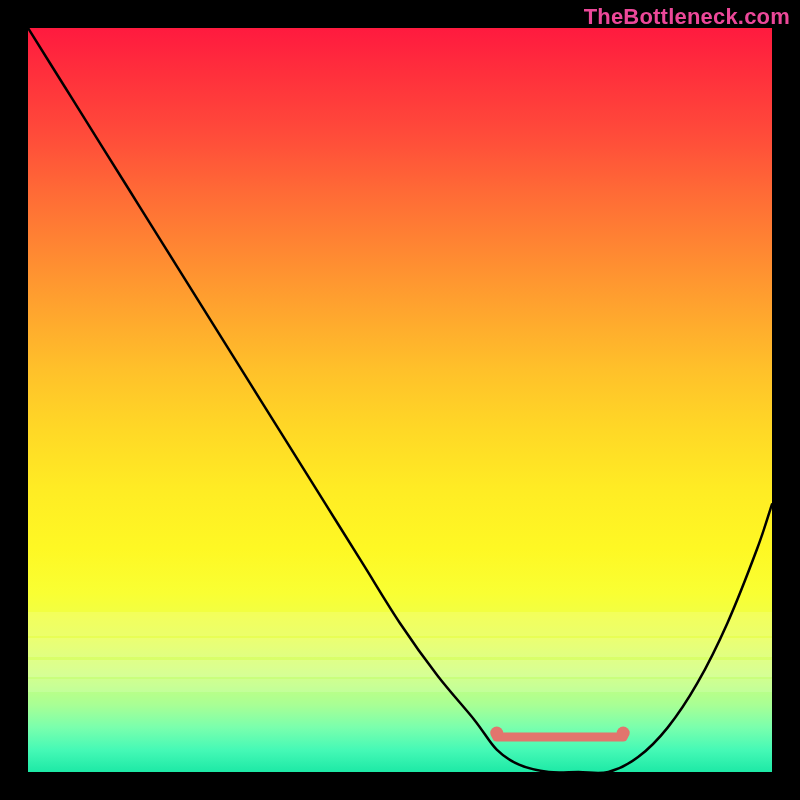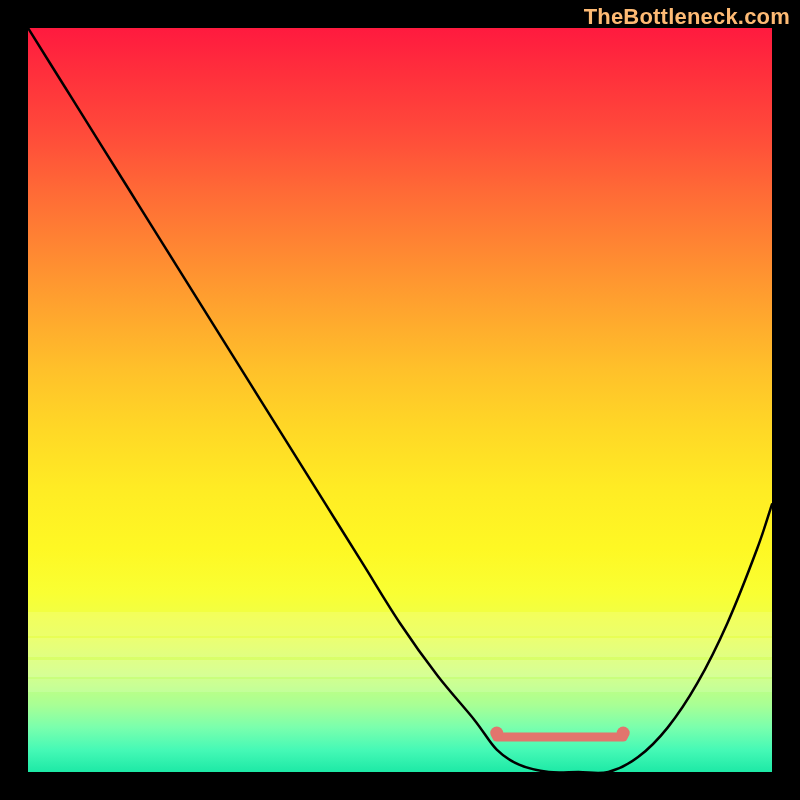--- a/index.html
+++ b/index.html
@@ -53,21 +53,21 @@
     right: 0;
     background: rgba(255,255,255,0.45);
   }
   .watermark {
     position: absolute;
     top: 4px;
     right: 10px;
     font-family: Arial, Helvetica, sans-serif;
     font-size: 22px;
     font-weight: 600;
-    color: #fdba74;
+    color: #ec4899;
     letter-spacing: 0.2px;
     user-select: none;
   }
   svg.curve {
     position: absolute;
     inset: 0;
     width: 100%;
     height: 100%;
   }
   .series-path {

